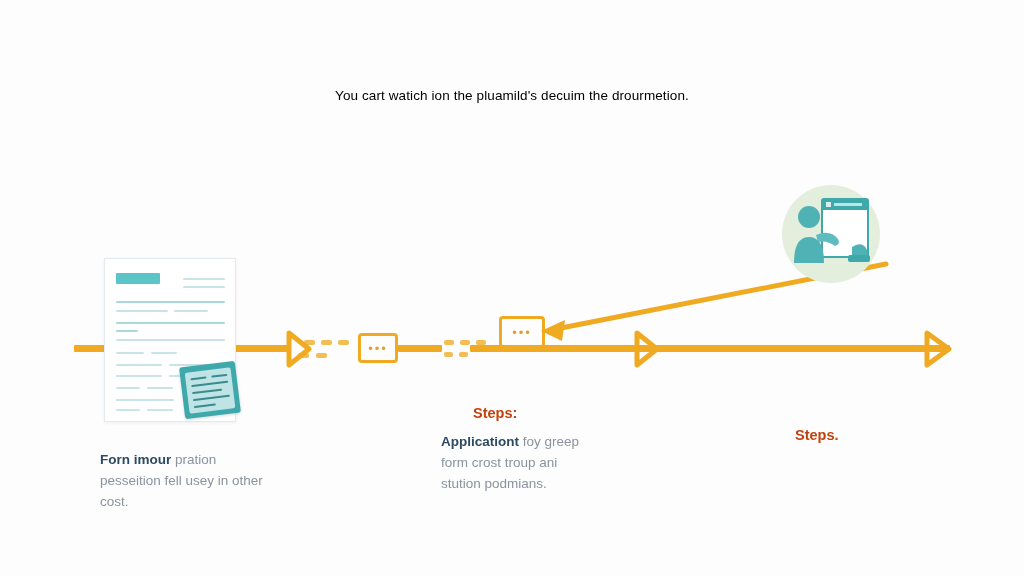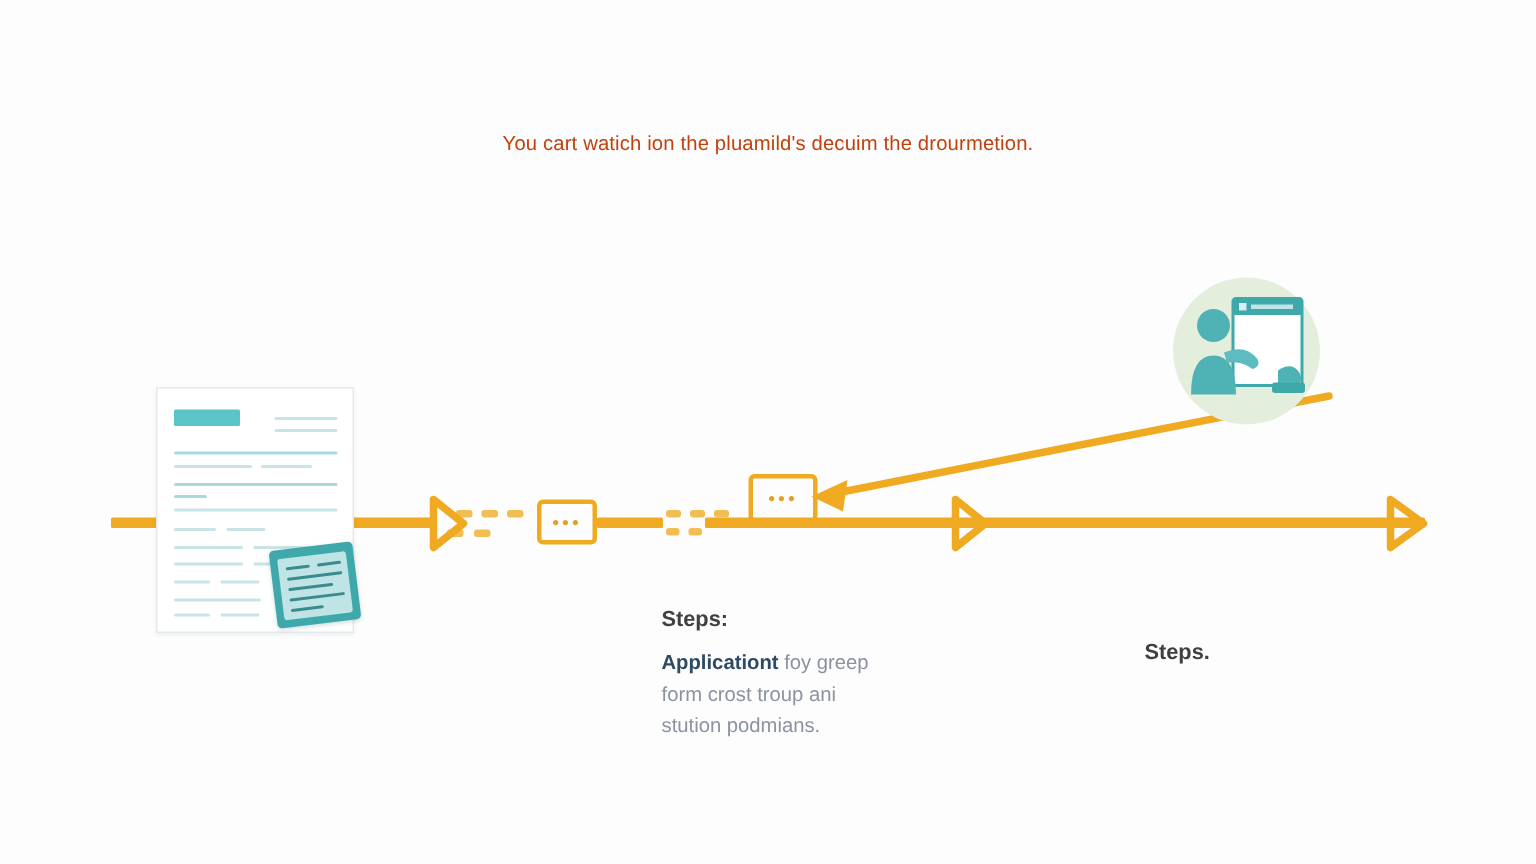--- a/index.html
+++ b/index.html
@@ -31,21 +31,21 @@
     white-space: nowrap;
   }
   #subtitle {
     position: absolute;
     left: 0;
     top: 88px;
     width: 1024px;
     text-align: center;
     font-size: 13.5px;
     font-weight: normal;
-    color: #c2410c;
+    color: #000000;
     letter-spacing: 0.1px;
   }
 
   
   .rail {
     position: absolute;
     height: 7px;
     background: #efaa22;
     border-radius: 1px;
   }
@@ -187,21 +187,22 @@
     color: #8a939f;
   }
   .caption .lead {
     font-weight: bold;
     color: #2e4a63;
   }
   .cap-head {
     position: absolute;
     font-size: 14.5px;
     font-weight: bold;
-    color: #404040;
+    color: #c2410c;
+    margin-left: 32px;
   }
 </style>
 </head>
 <body>
 
 <div id="canvas">
 
   <div id="subtitle">You cart watich ion the pluamild's decuim the drourmetion.</div>
 
   <div class="rail" style="left:74px; top:345px; width:216px;"></div>
@@ -318,20 +319,23 @@
 
       <g>
         <circle cx="27" cy="32" r="11" fill="#4fb3b6"></circle>
         <path d="M12 78 q0 -26 15 -26 q15 0 15 26 z" fill="#4fb3b6"></path>
 
         <path d="M34 50 q14 -6 22 4 q3 5 -3 7 q-8 -6 -17 -4 z" fill="#5cbcbf"></path>
       </g>
     </svg>
   </div>
 
+  <div class="caption" style="left:100px; top:450px; width:170px;">
+    <span class="lead">Forn imour</span><span> pration pesseition fell usey in other cost.</span>
+  </div>
 
   <div class="cap-head" style="left:441px; top:405px;">Steps:</div>
   <div class="caption" style="left:441px; top:432px; width:142px;">
     <span class="lead">Applicationt</span><span> foy greep form crost troup ani stution podmians.</span>
   </div>
 
   <div class="cap-head" style="left:763px; top:427px;">Steps.</div>
 
 </div>
 

